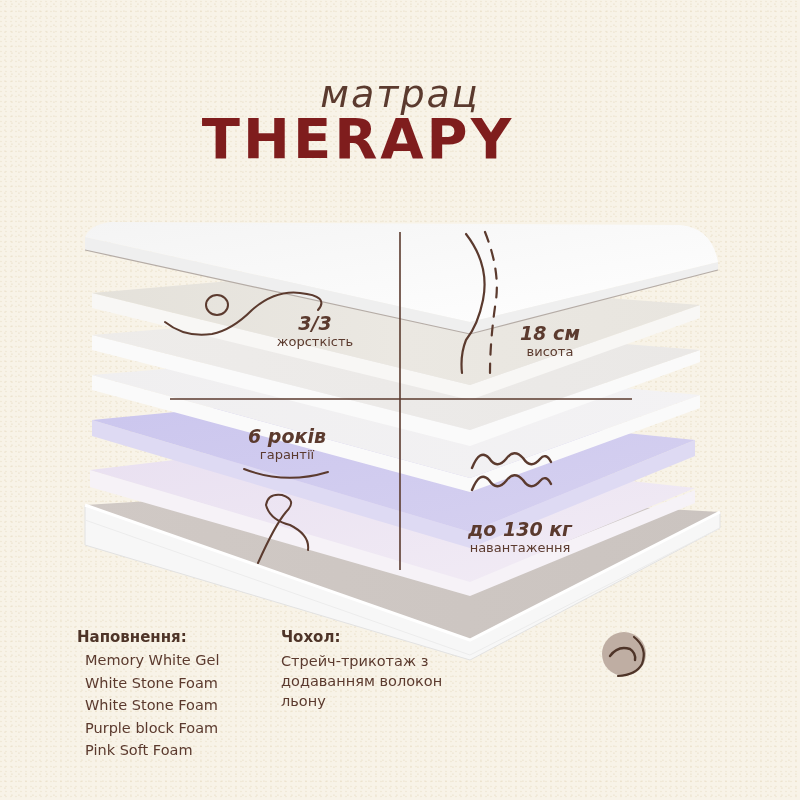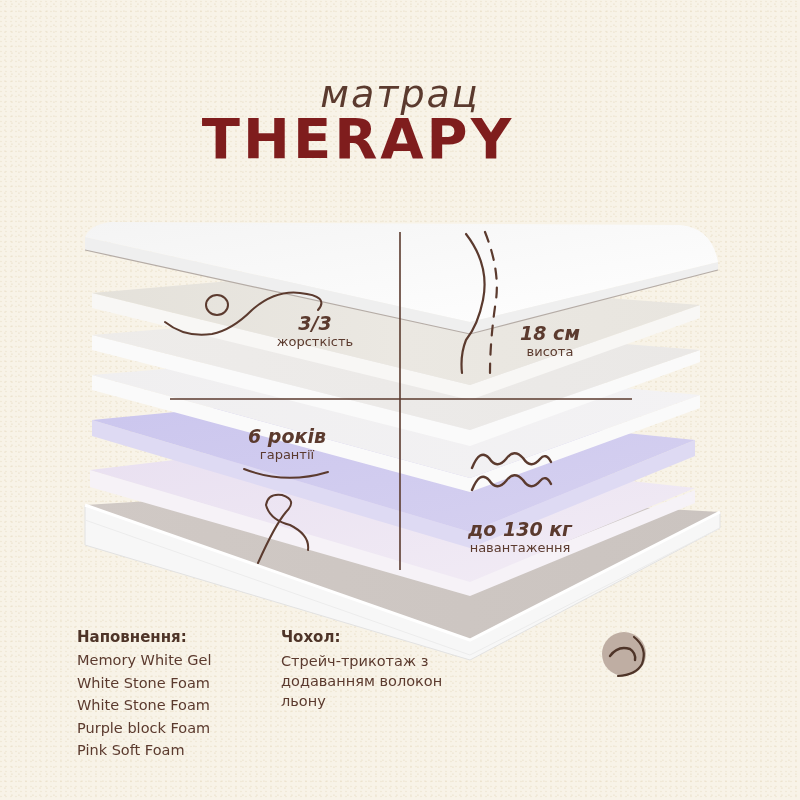--- a/index.html
+++ b/index.html
@@ -22,21 +22,21 @@
     .title-main {
       position: absolute; left: 0; width: 716px; top: 106px;
       text-align: center; font-size: 56px; font-weight: bold; letter-spacing: 3px;
       color: #7f1d1d; font-family: "DejaVu Sans", sans-serif;
     }
     #layers { position: absolute; left: 0; top: 0; width: 800px; height: 800px; }
     .feat { position: absolute; text-align: center; color: #5b3a2e; font-family: "DejaVu Sans", sans-serif; }
     .feat .big { font-weight: bold; font-size: 19px; display: block; font-style: italic; }
     .feat .small { font-size: 13px; display: block; }
     .block-title { position: absolute; font-weight: bold; font-size: 15px; color: #4e3428; }
-    .list { position: absolute; font-size: 14.5px; color: #5b3a2e; line-height: 22.5px; list-style: none; }
+    .list { position: absolute; font-size: 14.5px; color: #5b3a2e; line-height: 22.5px; list-style: none; margin-left: 8px; }
     .cover-text { position: absolute; font-size: 14.5px; color: #5b3a2e; line-height: 20px; width: 190px; }
     .pack-text { position: absolute; left: 500px; top: 688px; width: 280px; text-align: center;
       font-weight: bold; font-size: 14px; line-height: 20px; color: #4e3428; }
   </style>
 </head>
 <body>
 
 <div class="title-sub">матрац</div>
 <div class="title-main">THERAPY</div>
 

